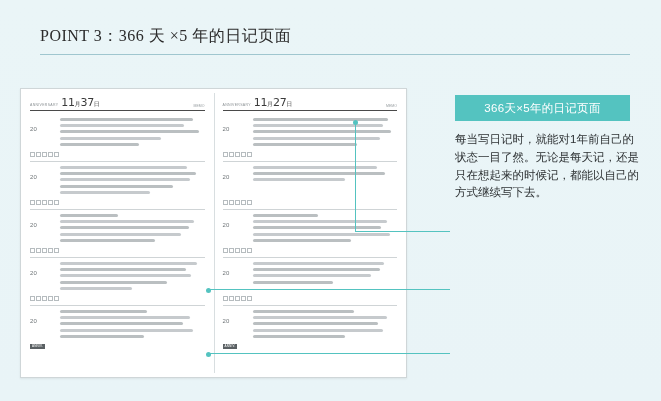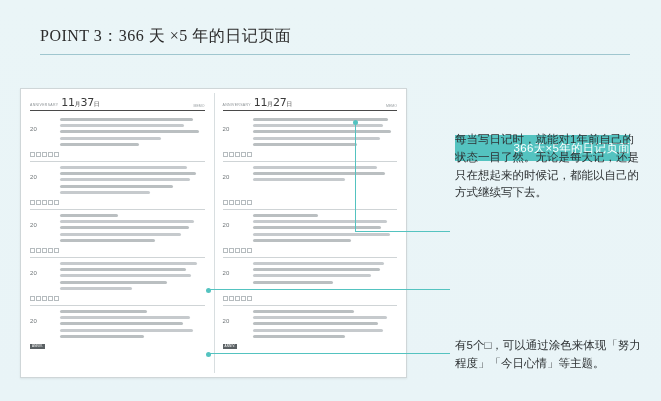--- a/index.html
+++ b/index.html
@@ -157,22 +157,21 @@
   
   .badge {
     position: absolute;
     left: 455px;
     top: 95px;
     width: 175px;
     height: 26px;
     background: #54c3c0;
     display: flex;
     align-items: center;
-    justify-content: flex-end;
-    margin-top: 40px;
+    justify-content: center;
   }
   .badge-text {
     color: #ffffff;
     font-size: 11.5px;
     letter-spacing: 0.3px;
   }
 
   .para {
     position: absolute;
     left: 455px;
@@ -424,15 +423,14 @@
   <div class="leader" style="left:208px; top:289px; width:242px; height:1px;"></div>
 
   <div class="dot" style="left:206px; top:352px;"></div>
   <div class="leader" style="left:208px; top:353px; width:242px; height:1px;"></div>
 
   <div class="badge">
     <span class="badge-text">366天×5年的日记页面</span>
   </div>
 
   <div class="para p1">每当写日记时，就能对1年前自己的状态一目了然。无论是每天记，还是只在想起来的时候记，都能以自己的方式继续写下去。</div>
-  <div class="para p4">有5个□，可以通过涂色来体现「努力程度」「今日心情」等主题。</div>
 
 </div>
 
 </body></html>

